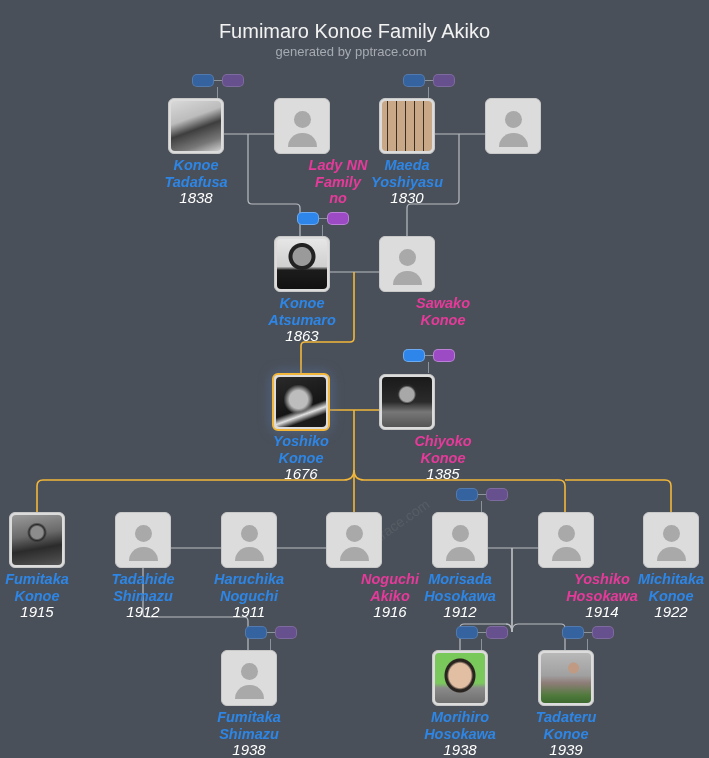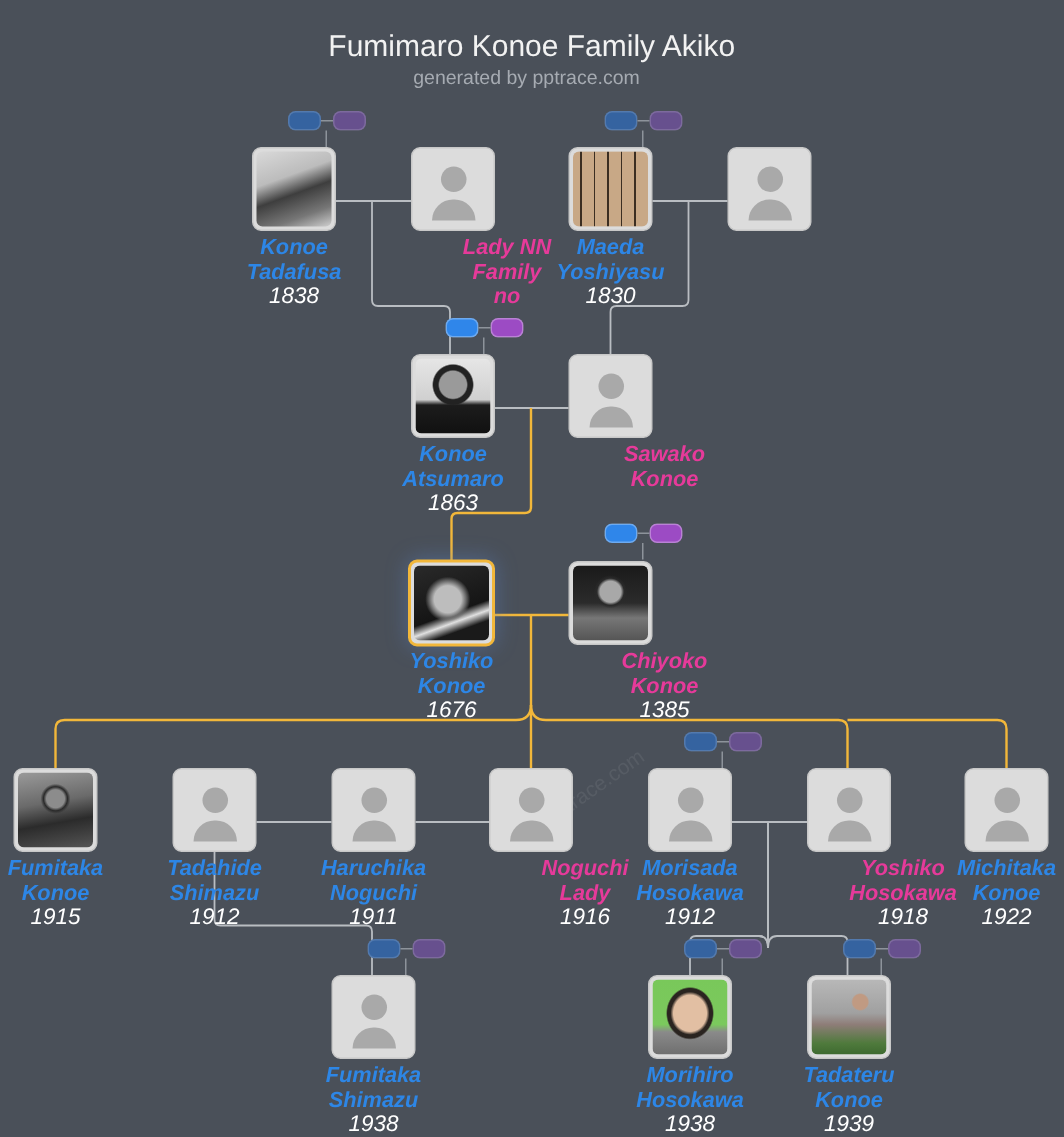--- a/index.html
+++ b/index.html
@@ -194,42 +194,42 @@
   <span>Noguchi</span>
   <span class="year">1911</span>
 </div>
 
 <div class="card" style="left:326px;top:512px;">
   <div class="ph-head"></div>
     <div class="ph-body"></div>
 </div>
 <div class="label female" style="left:299px;top:571px;">
   <span>Noguchi</span><br>
-  <span>Lady</span>
+  <span>Akiko</span>
   <span class="year">1916</span>
 </div>
 
 <div class="card" style="left:432px;top:512px;">
   <div class="ph-head"></div>
     <div class="ph-body"></div>
 </div>
 <div class="label male" style="left:405px;top:571px;">
   <span>Morisada</span><br>
   <span>Hosokawa</span>
   <span class="year">1912</span>
 </div>
 
 <div class="card" style="left:538px;top:512px;">
   <div class="ph-head"></div>
     <div class="ph-body"></div>
 </div>
 <div class="label female" style="left:511px;top:571px;">
   <span>Yoshiko</span><br>
   <span>Hosokawa</span>
-  <span class="year">1918</span>
+  <span class="year">1914</span>
 </div>
 
 <div class="card" style="left:643px;top:512px;">
   <div class="ph-head"></div>
     <div class="ph-body"></div>
 </div>
 <div class="label male" style="left:616px;top:571px;">
   <span>Michitaka</span><br>
   <span>Konoe</span>
   <span class="year">1922</span>

